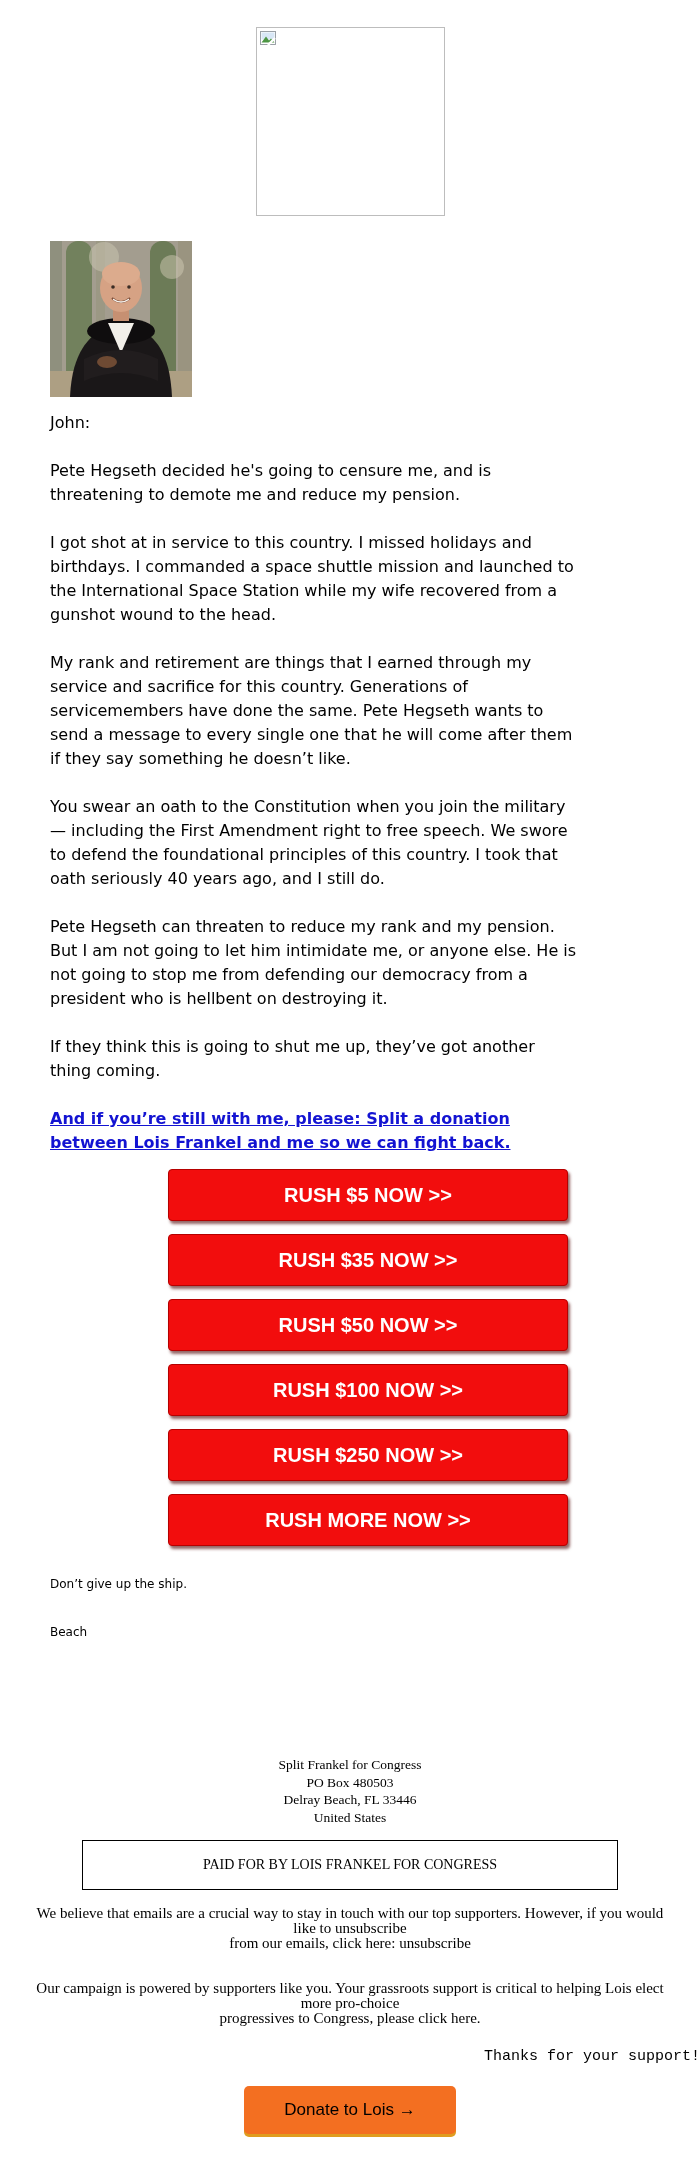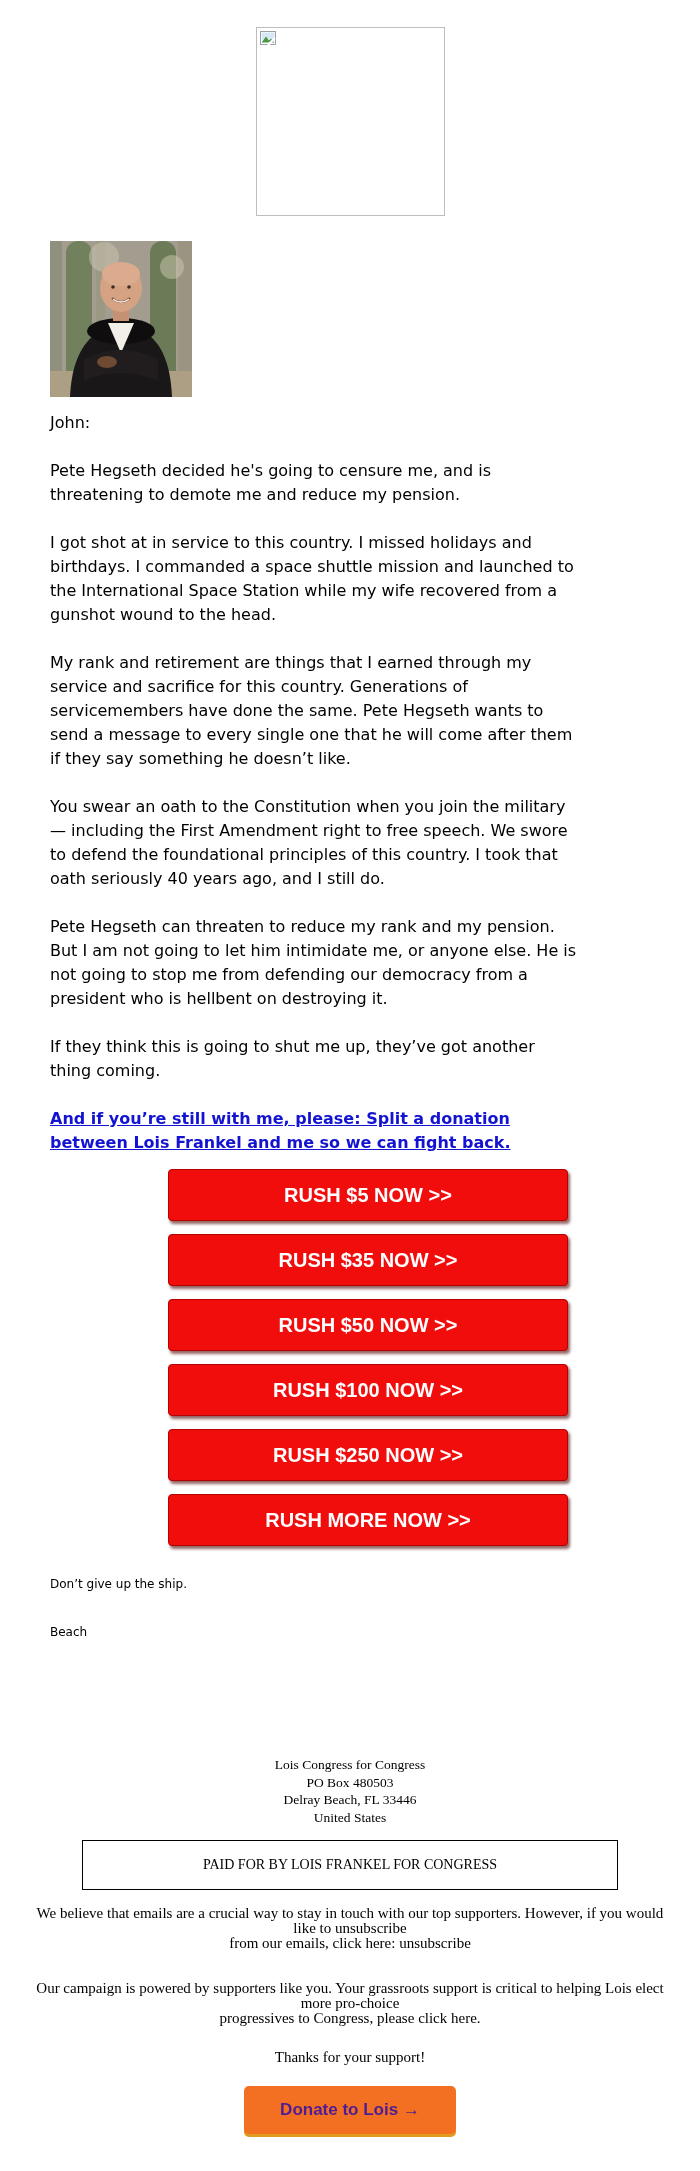--- a/index.html
+++ b/index.html
@@ -52,30 +52,30 @@
   }
   .fineprint{
     width:644px;margin:16px auto 0 auto;text-align:center;
     font-family:"Liberation Serif",serif;font-size:15px;line-height:15px;
   }
   .fineprint + .fineprint{margin-top:30px;text-align:center;}
   .fineprint .pre{white-space:pre-line;}
   .fineprint .linkish{cursor:pointer;}
   .fineprint .underlined{cursor:pointer;}
   .thanks{
-    margin-top:20px;text-align:center;font-size:15px;line-height:22px;
-    font-family:Liberation Serif, serif;
+    margin-top:20px;text-align:right;font-size:15px;line-height:22px;
+    font-family:Liberation Mono, monospace;
   }
   .donate-btn{
     display:flex;align-items:center;justify-content:center;
     width:212px;height:48px;margin:18px auto 0 auto;box-sizing:border-box;
     background:#f36f21;border-radius:5px;
     box-shadow:0 3px 0 #e09c1f;
-    color:#4c1d95;font-family:"Liberation Sans",sans-serif;
-    font-weight:bold;font-size:17px;cursor:pointer;
+    color:#000000;font-family:"Liberation Sans",sans-serif;
+    font-weight:normal;font-size:17px;cursor:pointer;
   }
 </style>
 </head>
 <body>
 
 <div class="broken-box">
   <span class="broken-icon">
     <svg width="16" height="16" viewBox="0 0 16 16">
       <rect x="0.5" y="0.5" width="15" height="13" fill="#ffffff" stroke="#9aa0a6"></rect>
       <rect x="1.5" y="1.5" width="13" height="7" fill="#d8e7f6"></rect>
@@ -147,21 +147,21 @@
   <div class="rush-btn">RUSH $250 NOW &gt;&gt;</div>
   <div class="rush-btn">RUSH MORE NOW &gt;&gt;</div>
 </div>
 
 <div class="closing-block">
   <div>Don’t give up the ship.</div>
   <div class="sig">Beach</div>
 </div>
 
 <div class="address">
-  <div>Lois Congress for Congress</div>
+  <div>Split Frankel for Congress</div>
   <div>PO Box 480503</div>
   <div>Delray Beach, FL 33446</div>
   <div>United States</div>
 </div>
 
 <div class="paidfor">PAID FOR BY LOIS FRANKEL FOR CONGRESS</div>
 
 <div class="fineprint">
   <span class="pre">We believe that emails are a crucial way to stay in touch with our top supporters. However, if you would like to unsubscribe
 from our emails, click here: </span><span class="linkish">unsubscribe</span>

